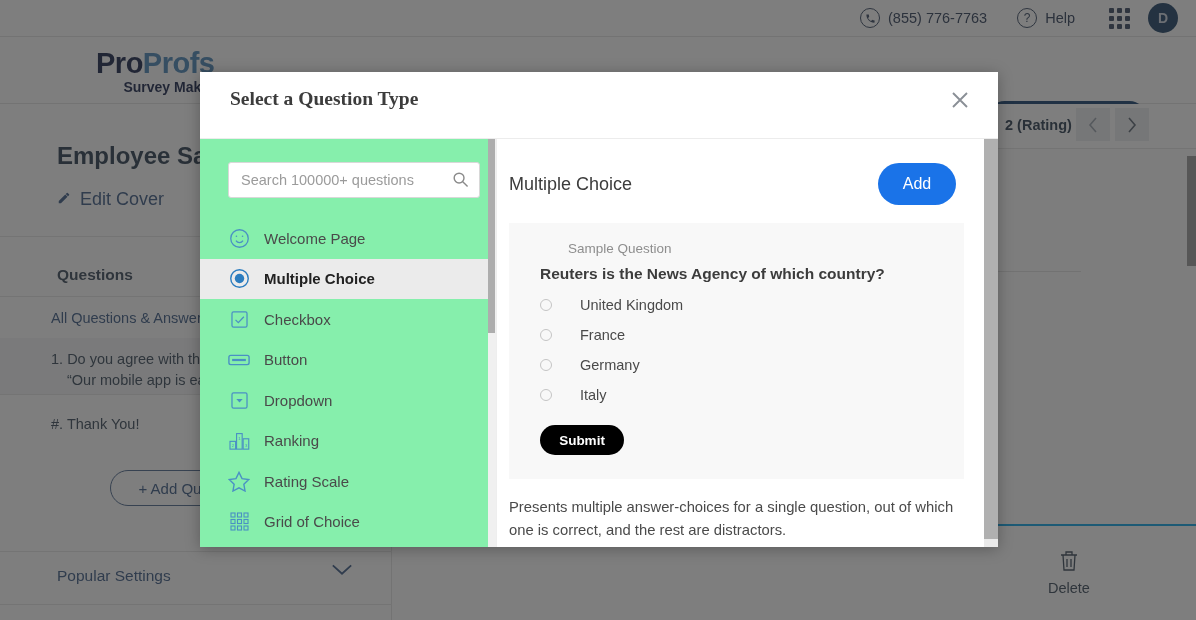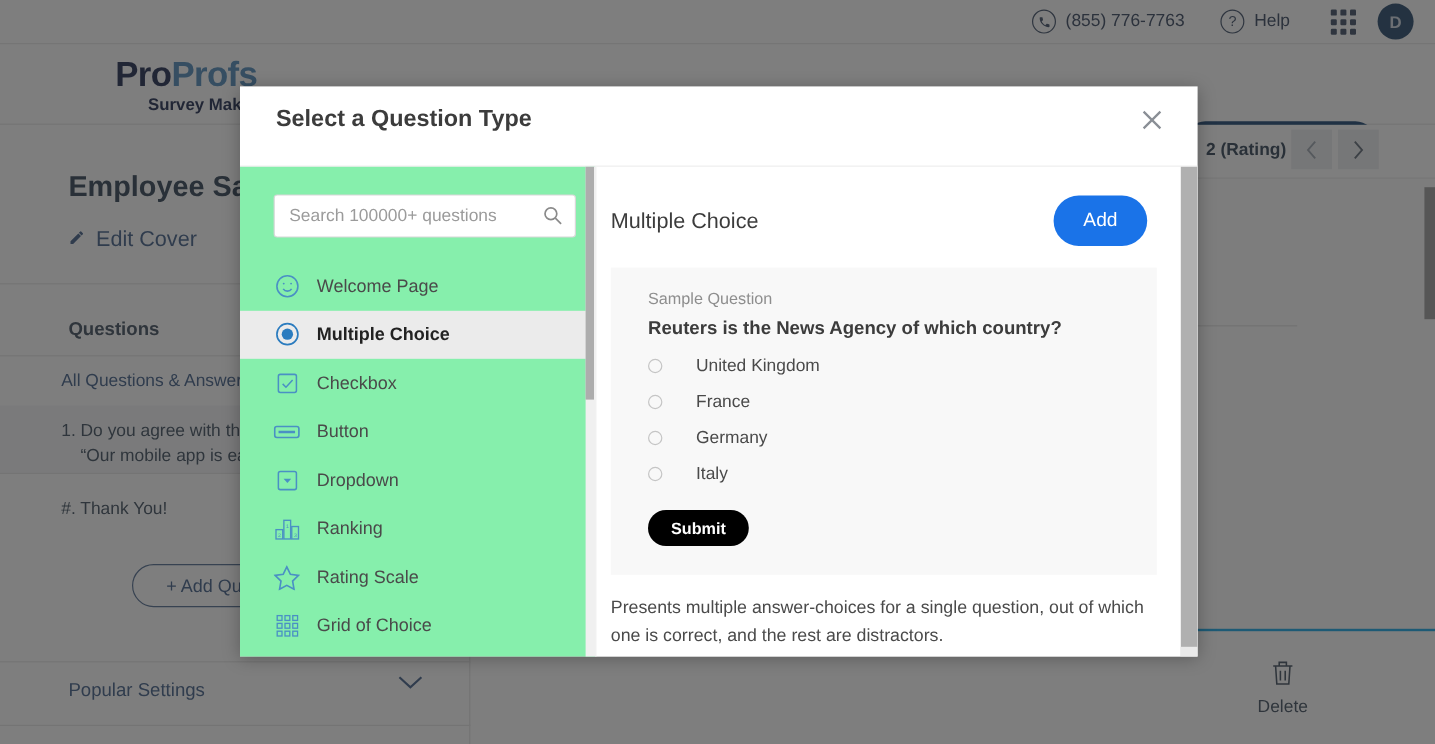--- a/index.html
+++ b/index.html
@@ -99,21 +99,21 @@
 
   
   #overlay { position: absolute; inset: 0; background: rgba(40,40,40,0.60); }
 
   
   #modal {
     position: absolute; left: 200px; top: 72px; width: 798px; height: 475px;
     background: #fff; box-shadow: 0 2px 14px rgba(0,0,0,.28);
     overflow: hidden;
   }
-  .m-head { position: relative; height: 67px; border-bottom: 1px solid #ececec; }
+  .m-head { position: relative; height: 67px; border-bottom: 1px solid #ececec; font-family: Liberation Serif, serif; }
   .m-title { position: absolute; left: 30px; top: 16px; font-size: 19.5px; font-weight: bold; color: #3c3c3c; }
   .m-close {
     position: absolute; right: 23px; top: 13px; width: 30px; height: 30px;
     display: flex; align-items: center; justify-content: center;
     font-size: 26px; color: #8a8f96; font-weight: 300; line-height: 1; cursor: pointer;
   }
   .m-body { position: relative; height: 420px; display: flex; }
 
   
   .m-list { position: relative; width: 296px; height: 420px; background: #86efac; }
@@ -139,21 +139,21 @@
   .m-prev { position: relative; width: 502px; height: 420px; background: #fff; border-left: 1px solid #eee; }
   .prev-inner { padding: 24px 34px 0 12px; }
   .prev-head { display: flex; align-items: center; justify-content: space-between; padding-right: 8px; }
   .prev-title { font-size: 18px; color: #3c3c3c; }
   .add-btn {
     background: #1a73e8; color: #fff; border: none; border-radius: 21px;
     width: 78px; height: 42px; font-size: 16px; cursor: pointer;
     font-family: "Liberation Sans", sans-serif;
   }
   .sample-box { margin-top: 18px; background: #f8f8f8; padding: 18px 0 24px 31px; }
-  .sample-lbl { font-size: 13.5px; color: #8e8e8e; }
+  .sample-lbl { font-size: 13.5px; color: #8e8e8e; margin-left: 28px; }
   .sample-q { font-size: 15.5px; font-weight: bold; color: #3c3c3c; margin-top: 9px; }
   .opt { display: flex; align-items: center; gap: 28px; margin-top: 14px; }
   .opt .radio { width: 12px; height: 12px; border: 1px solid #c5c5c5; border-radius: 50%; flex: 0 0 12px; }
   .opt .txt { font-size: 14.5px; color: #4a4a4a; }
   .submit-btn {
     margin-top: 22px; background: #000000; color: #fff; border: none;
     border-radius: 16px; width: 84px; height: 30px; font-size: 13.5px;
     font-weight: bold; cursor: pointer; font-family: "Liberation Sans", sans-serif;
   }
   .prev-desc { margin-top: 17px; font-size: 14.8px; color: #4a4a4a; line-height: 23px; padding-right: 6px; }

